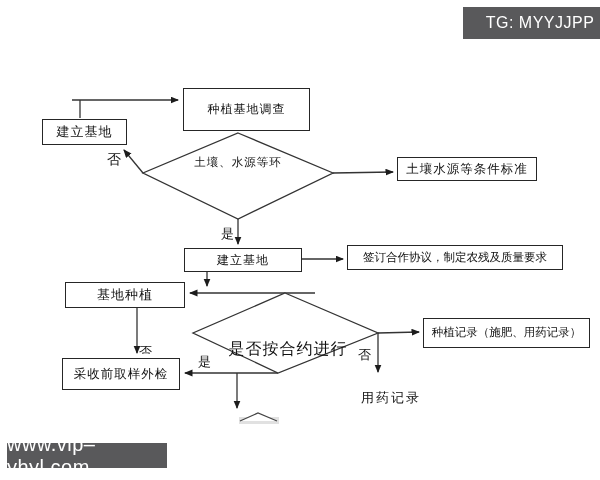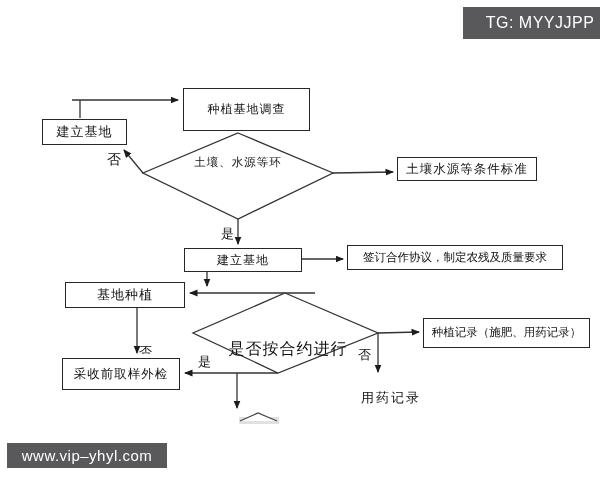--- a/index.html
+++ b/index.html
@@ -15,21 +15,21 @@
   }
   .lbl{position:absolute;font-size:13px;color:#111;}
   .dtext{position:absolute;text-align:center;color:#111;letter-spacing:1px;}
   #title{position:absolute;left:160px;top:55px;width:240px;font-size:13.5px;font-weight:bold;letter-spacing:1.5px;}
   #connectors{position:absolute;left:0;top:0;}
   .banner{
     position:absolute;background:#59595b;color:#fff;
     display:flex;align-items:center;justify-content:center;letter-spacing:.5px;
   }
   #banner-top{left:463px;top:7px;width:154px;height:32px;font-size:16px;}
-  #banner-bottom{left:7px;top:443px;width:160px;height:25px;font-size:15px;}
+  #banner-bottom{left:7px;top:443px;width:160px;height:25px;font-size:20px;}
   #clipped-no{position:absolute;left:139px;top:345px;height:9px;overflow:hidden;font-size:13px;line-height:14px;}
 </style>
 </head>
 <body>
 
 <div id="screen">
 
   <svg id="connectors" width="600" height="480">
     <defs>
       <marker id="arr" markerWidth="9" markerHeight="8" refX="7.5" refY="3.5" orient="auto" markerUnits="userSpaceOnUse">

